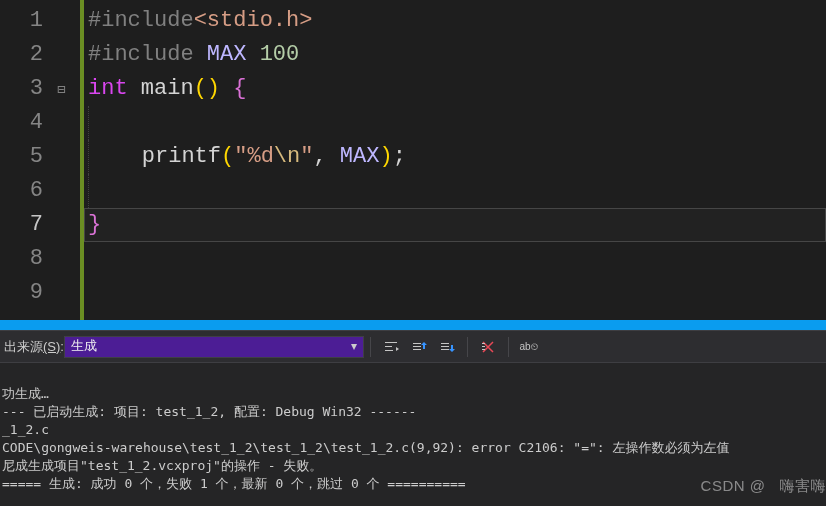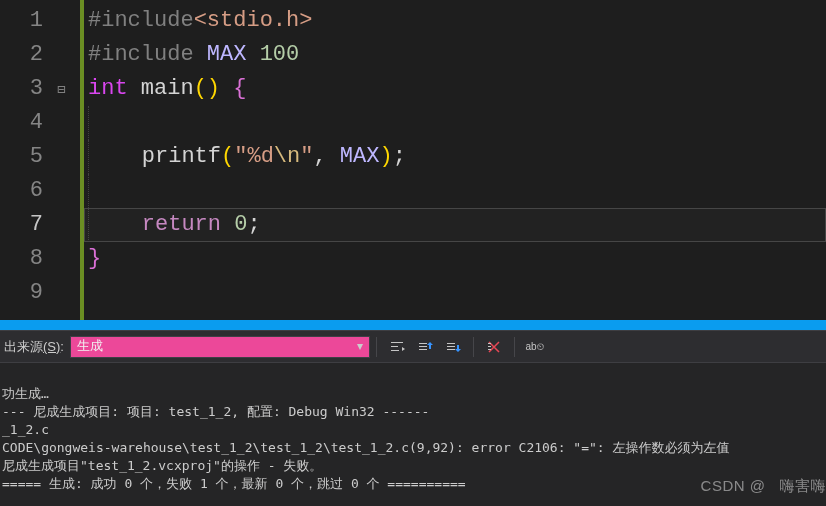--- a/index.html
+++ b/index.html
@@ -105,27 +105,26 @@
       display: flex;
       align-items: center;
       background: #2d2d30;
       padding: 0 4px;
       border-bottom: 1px solid #3e3e42;
     }
     .toolbar-label {
       font-size: 13px;
       color: #cccccc;
       font-family: "Microsoft YaHei", sans-serif;
-      margin-right: 6px;
     }
     .toolbar-label .hotkey {
       text-decoration: underline;
     }
     .toolbar-select {
-      background: #ec4899;
+      background: #4c1d95;
       border: 1px solid #3f3f46;
       color: #f1f1f1;
       font-family: "Microsoft YaHei", sans-serif;
       font-size: 13px;
       height: 22px;
       width: 300px;
       padding: 0 6px;
       position: relative;
     }
     .toolbar-select::after {
@@ -198,21 +197,20 @@
     <div style="height:34px"></div>
   </div>
   <div class="code-area">
     <div class="current-line" style="top:208px"></div>
     <div class="code-line"><span class="tok-preproc-dark">#</span><span class="tok-preproc-dark">include</span><span class="tok-include-path">&lt;stdio.h&gt;</span></div>
     <div class="code-line"><span class="tok-preproc-dark">#</span><span class="tok-preproc-dark">include </span><span class="tok-macro">MAX</span><span> </span><span class="tok-number">100</span></div>
     <div class="code-line"><span class="tok-keyword">int</span><span> </span><span class="tok-func">main</span><span class="tok-paren">(</span><span class="tok-paren">)</span><span> </span><span class="tok-brace">{</span></div>
     <div class="code-line"><span class="indent-guide"></span></div>
     <div class="code-line"><span class="indent-guide"></span>    <span class="tok-func">printf</span><span class="tok-paren">(</span><span class="tok-string">"</span><span class="tok-string">%d</span><span class="tok-escape">\n</span><span class="tok-string">"</span><span class="tok-punct">, </span><span class="tok-macro">MAX</span><span class="tok-paren">)</span><span class="tok-punct">;</span></div>
     <div class="code-line"><span class="indent-guide"></span></div>
-    <div class="code-line"><span class="indent-guide"></span>    <span class="tok-return">return</span><span> </span><span class="tok-number">0</span><span class="tok-punct">;</span></div>
     <div class="code-line"><span class="tok-brace">}</span></div>
   </div>
 </div>
 
 <div class="separator-bar"></div>
 
 <div class="output-panel">
   <div class="output-toolbar">
     <span class="toolbar-label"><span>出来源</span><span class="hotkey">(S)</span><span>:</span></span>
     <div class="toolbar-select"><span>生成</span></div>
@@ -239,21 +237,21 @@
       <svg width="16" height="16" viewBox="0 0 16 16">
           <path fill="#e74856" d="M3 3l10 10M13 3L3 13" stroke="#e74856" stroke-width="1.5"></path>
           <path fill="#c5c5c5" d="M2 4h3v1H2zm0 3h3v1H2zm0 3h3v1H2z"></path>
         </svg>
     </div>
     <div class="toolbar-sep"></div>
     <div class="toolbar-icon" style="font-size:10px;color:#c5c5c5;font-family:sans-serif;">ab⏲</div>
   </div>
   <div class="output-text">
 <span>功生成…</span>
-<span>--- 尼成生成项目: 项目: test_1_2, 配置: Debug Win32 ------</span>
+<span>--- 已启动生成: 项目: test_1_2, 配置: Debug Win32 ------</span>
 <span>_1_2.c</span>
 <span>CODE\gongweis-warehouse\test_1_2\test_1_2\test_1_2.c(9,92): error C2106: "=": 左操作数必须为左值</span>
 <span>尼成生成项目"test_1_2.vcxproj"的操作 - 失败。</span>
 <span>===== 生成: 成功 0 个，失败 1 个，最新 0 个，跳过 0 个 ==========</span></div>
 </div>
 
 <div class="watermark">
   <span>CSDN @</span>&nbsp;&nbsp;&nbsp;<span>嗨害嗨</span>
 </div>
 

